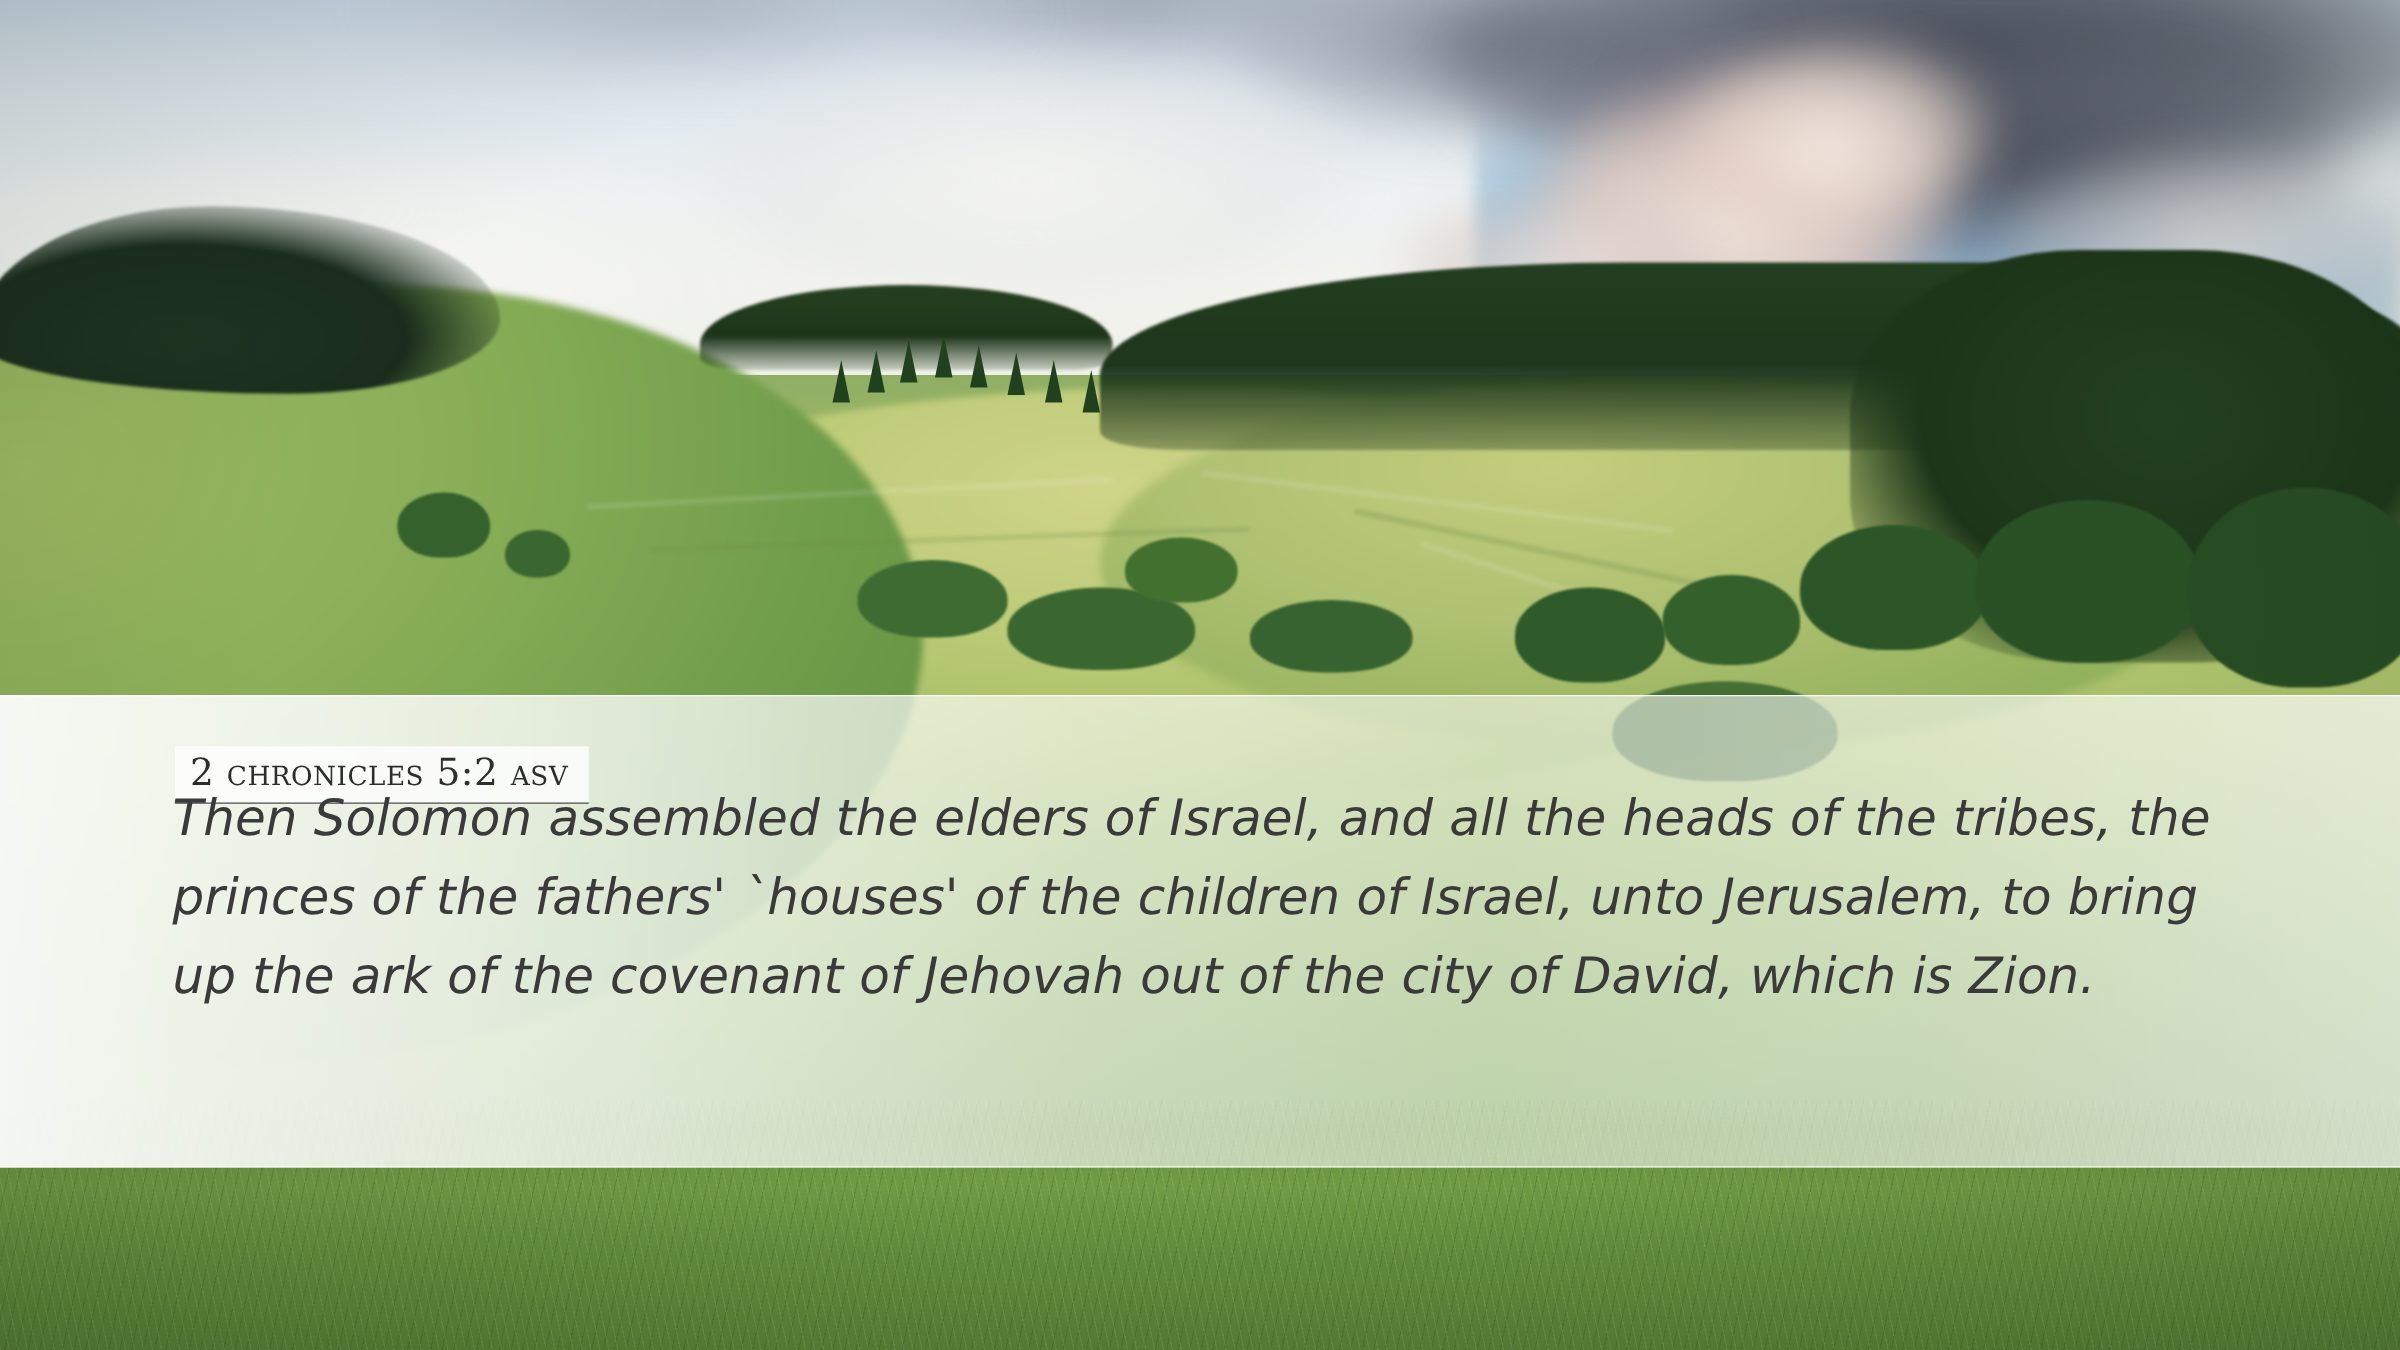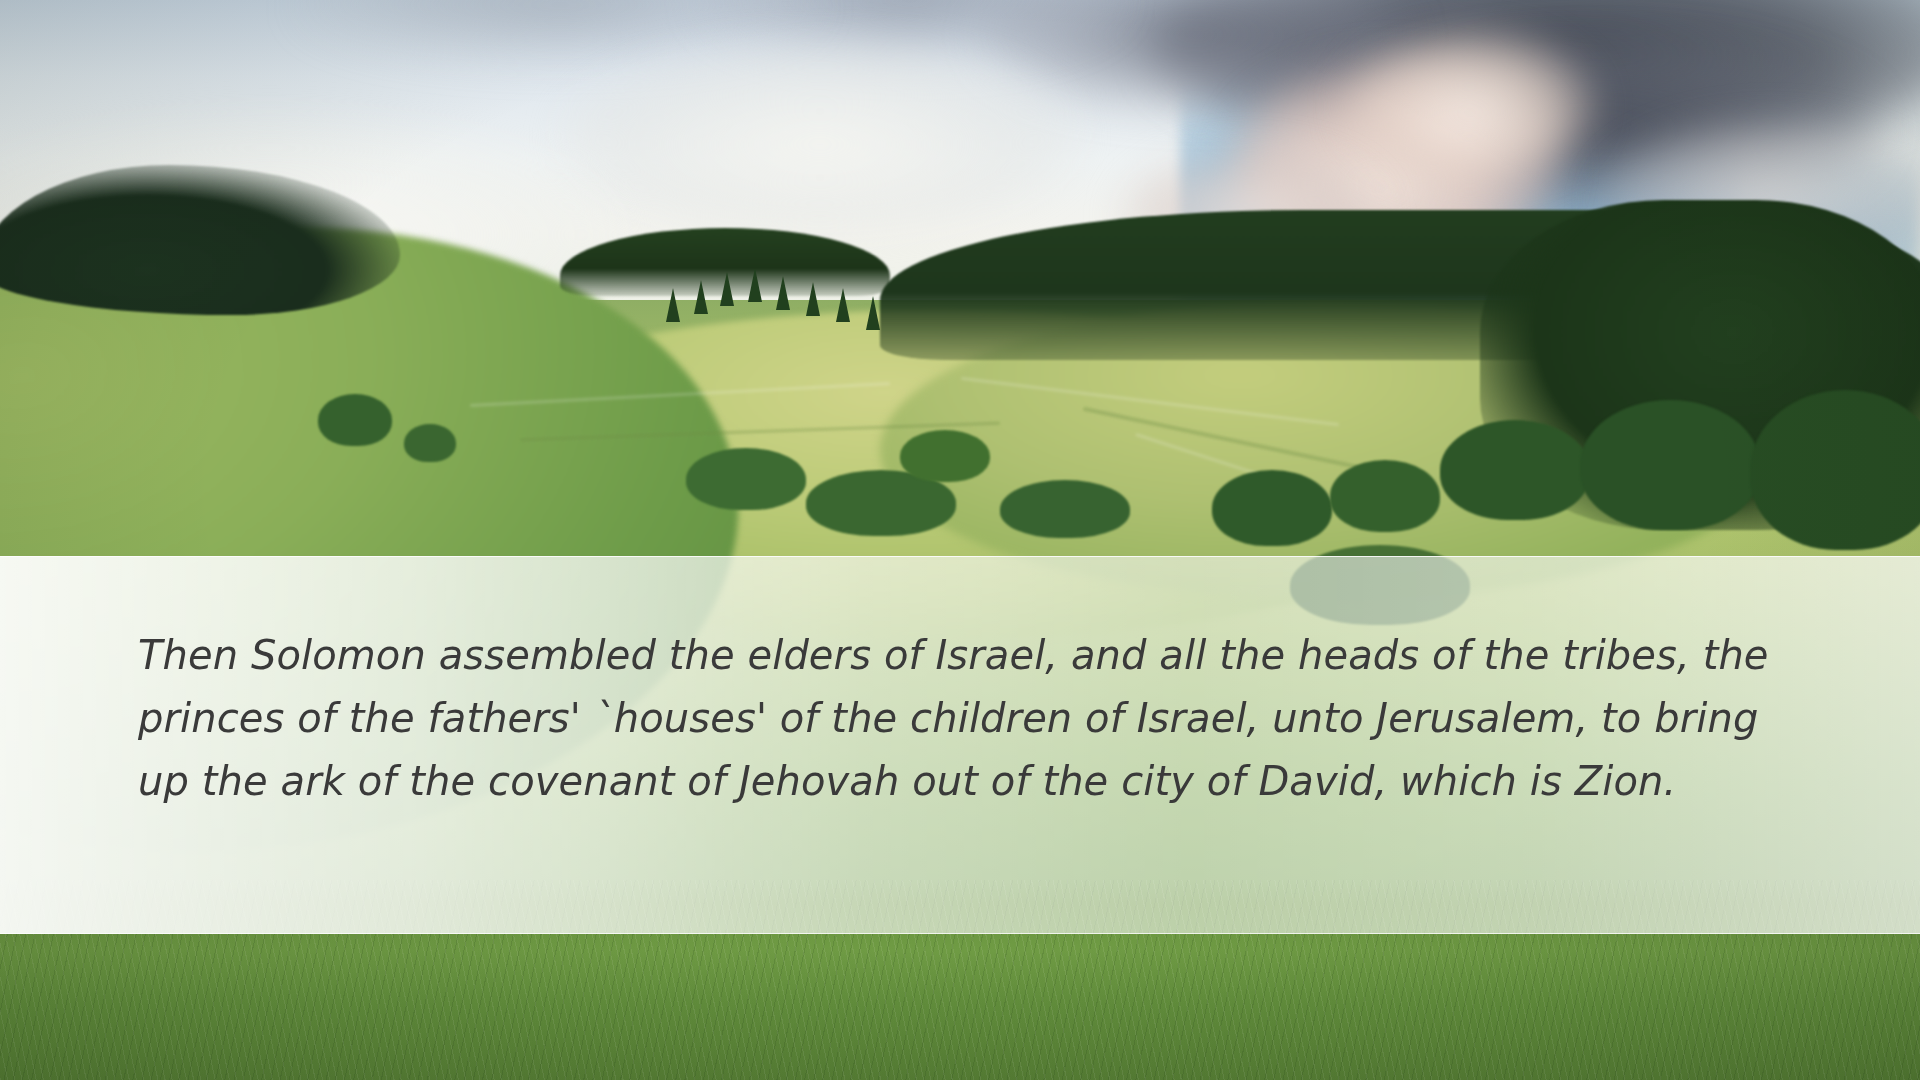--- a/index.html
+++ b/index.html
@@ -325,16 +325,19 @@
   <div class="tree" style="left:1580px; top:400px; width:180px; height:130px; background:#2a5126;"></div>
   <div class="tree" style="left:1750px; top:390px; width:190px; height:160px; background:#274c23;"></div>
   <div class="tree" style="left:1290px; top:545px; width:180px; height:80px; background:#37632c; opacity:0.85;"></div>
 
   <div class="fg-grass"></div>
   <div class="fg-grass-tex"></div>
   <div class="fg-vignette"></div>
 
   <div class="verse-panel"></div>
 
+  <div class="ref-wrap">
+    <div class="ref-text">2 Chronicles 5:2 ASV</div>
+  </div>
 
   <div class="verse-body">Then Solomon assembled the elders of Israel, and all the heads of the tribes, the princes of the fathers' `houses' of the children of Israel, unto Jerusalem, to bring up the ark of the covenant of Jehovah out of the city of David, which is Zion.</div>
 
 </div>
 
 </body></html>

